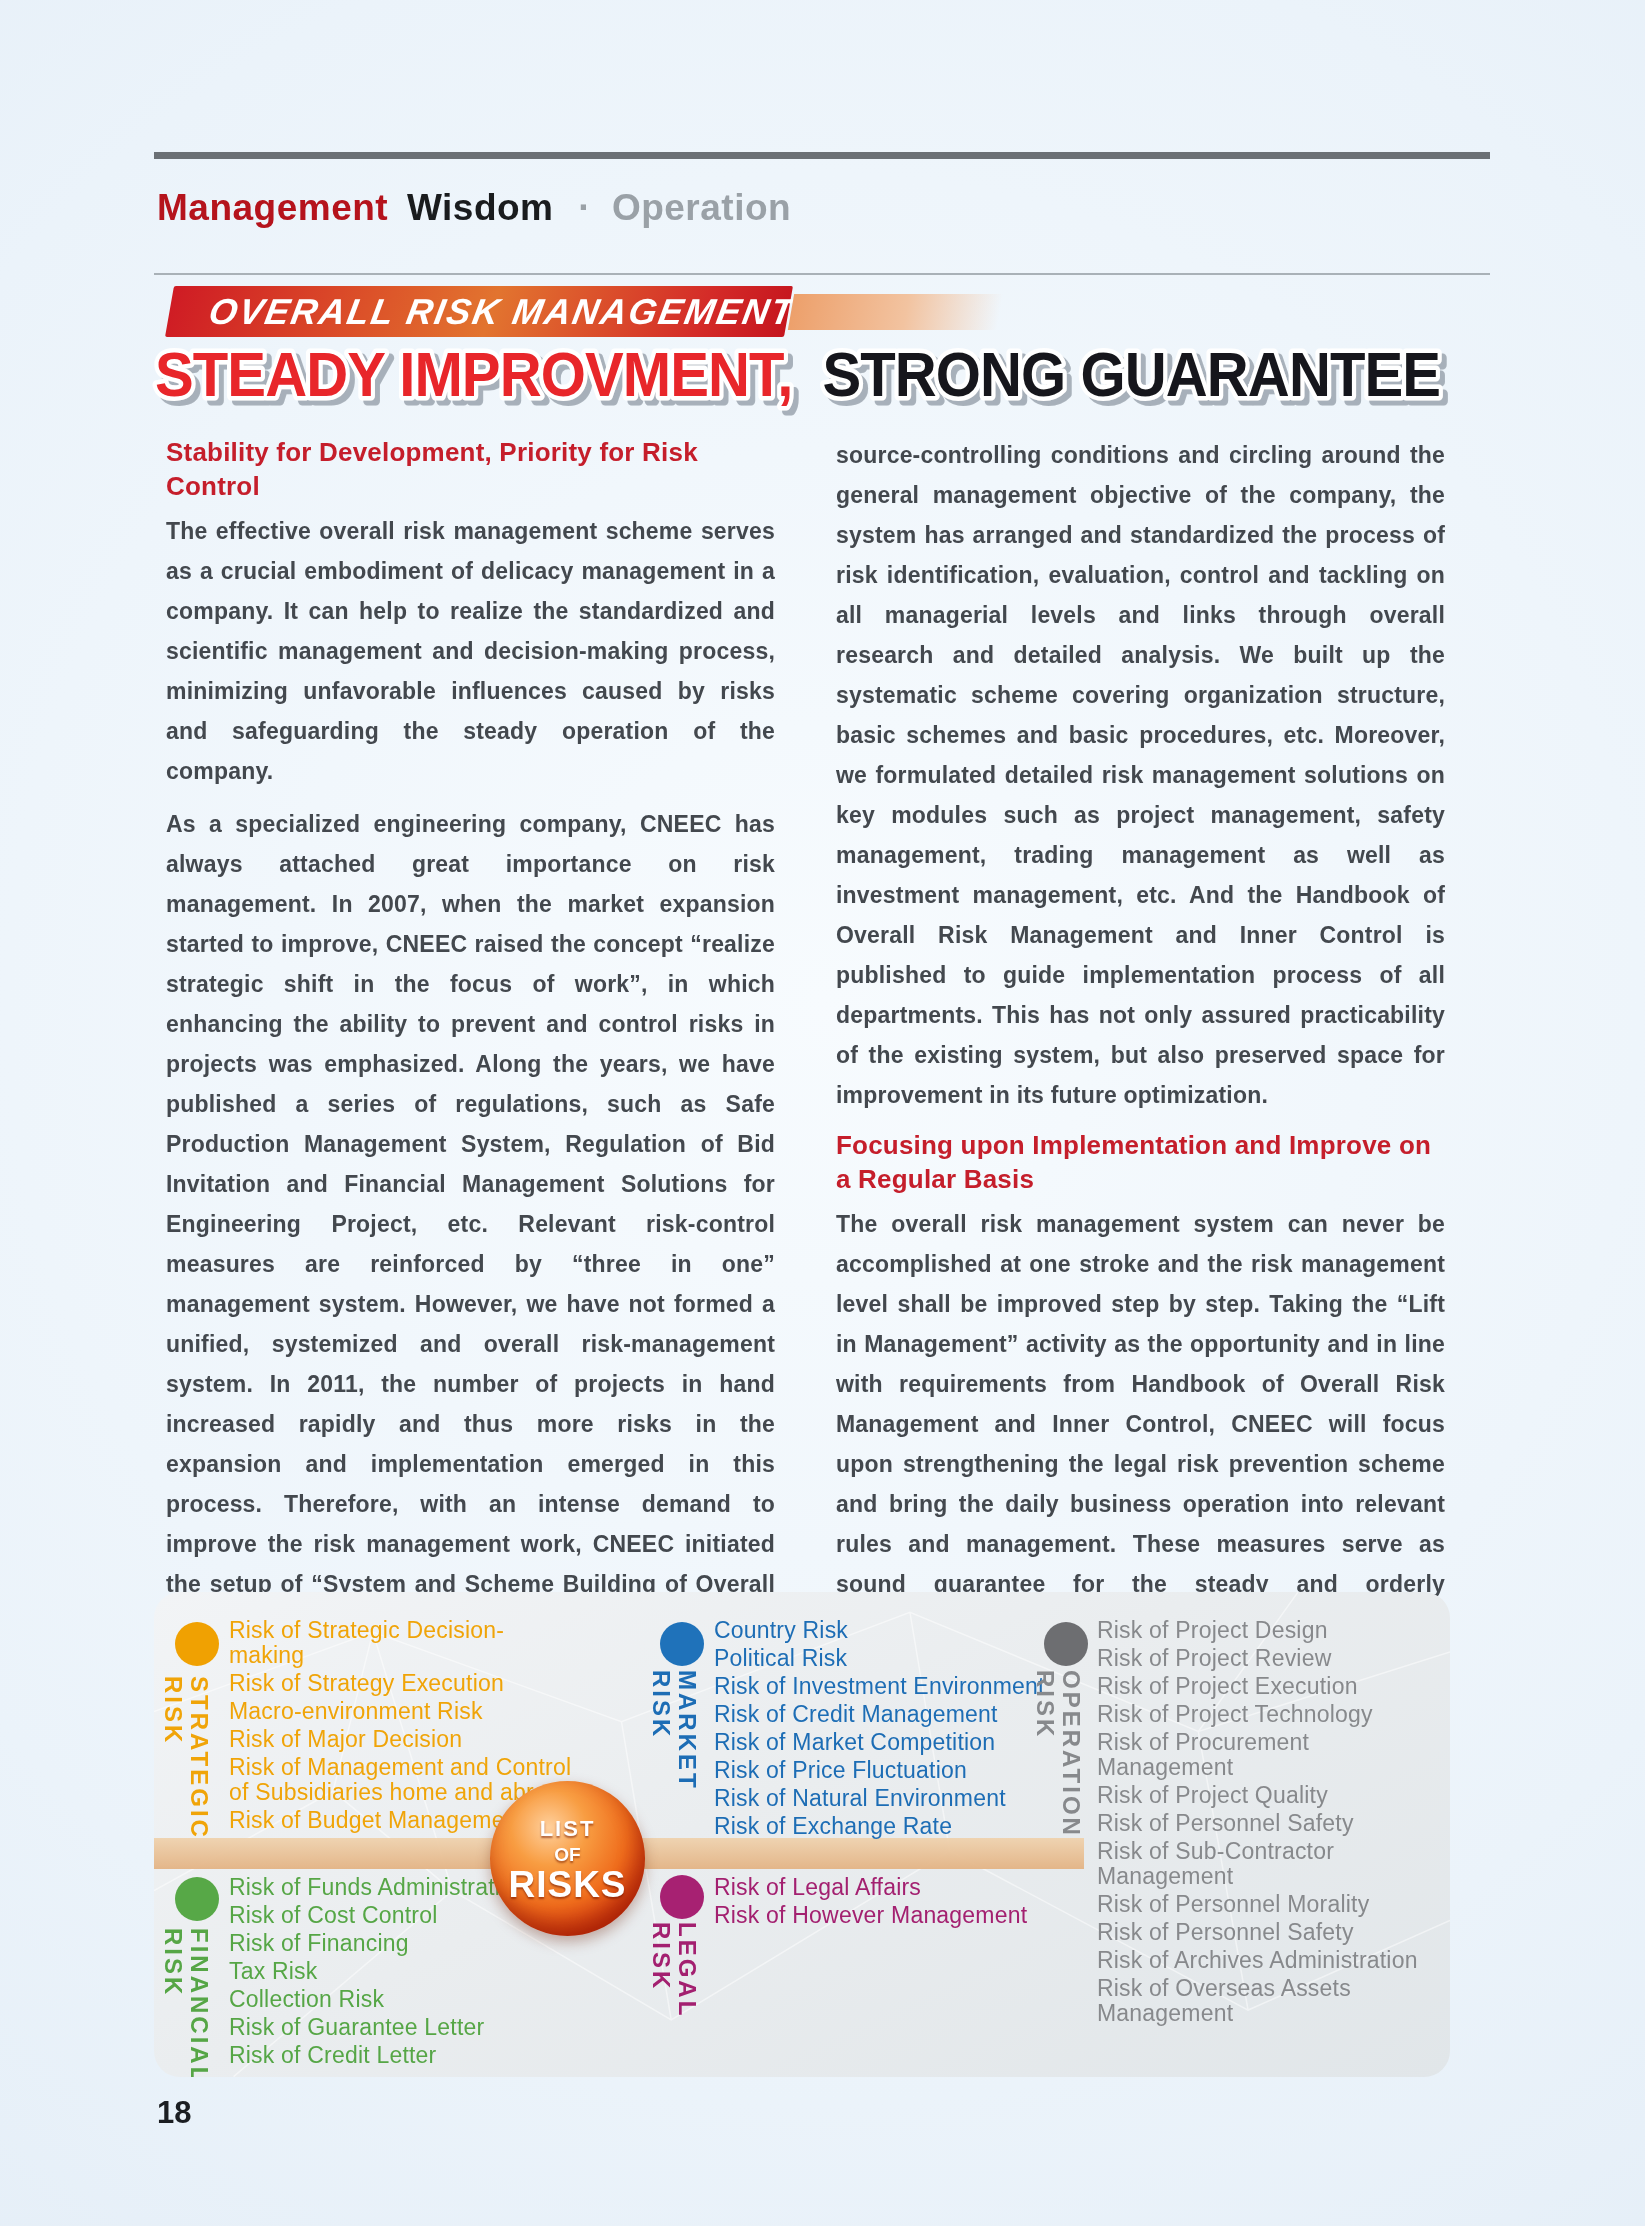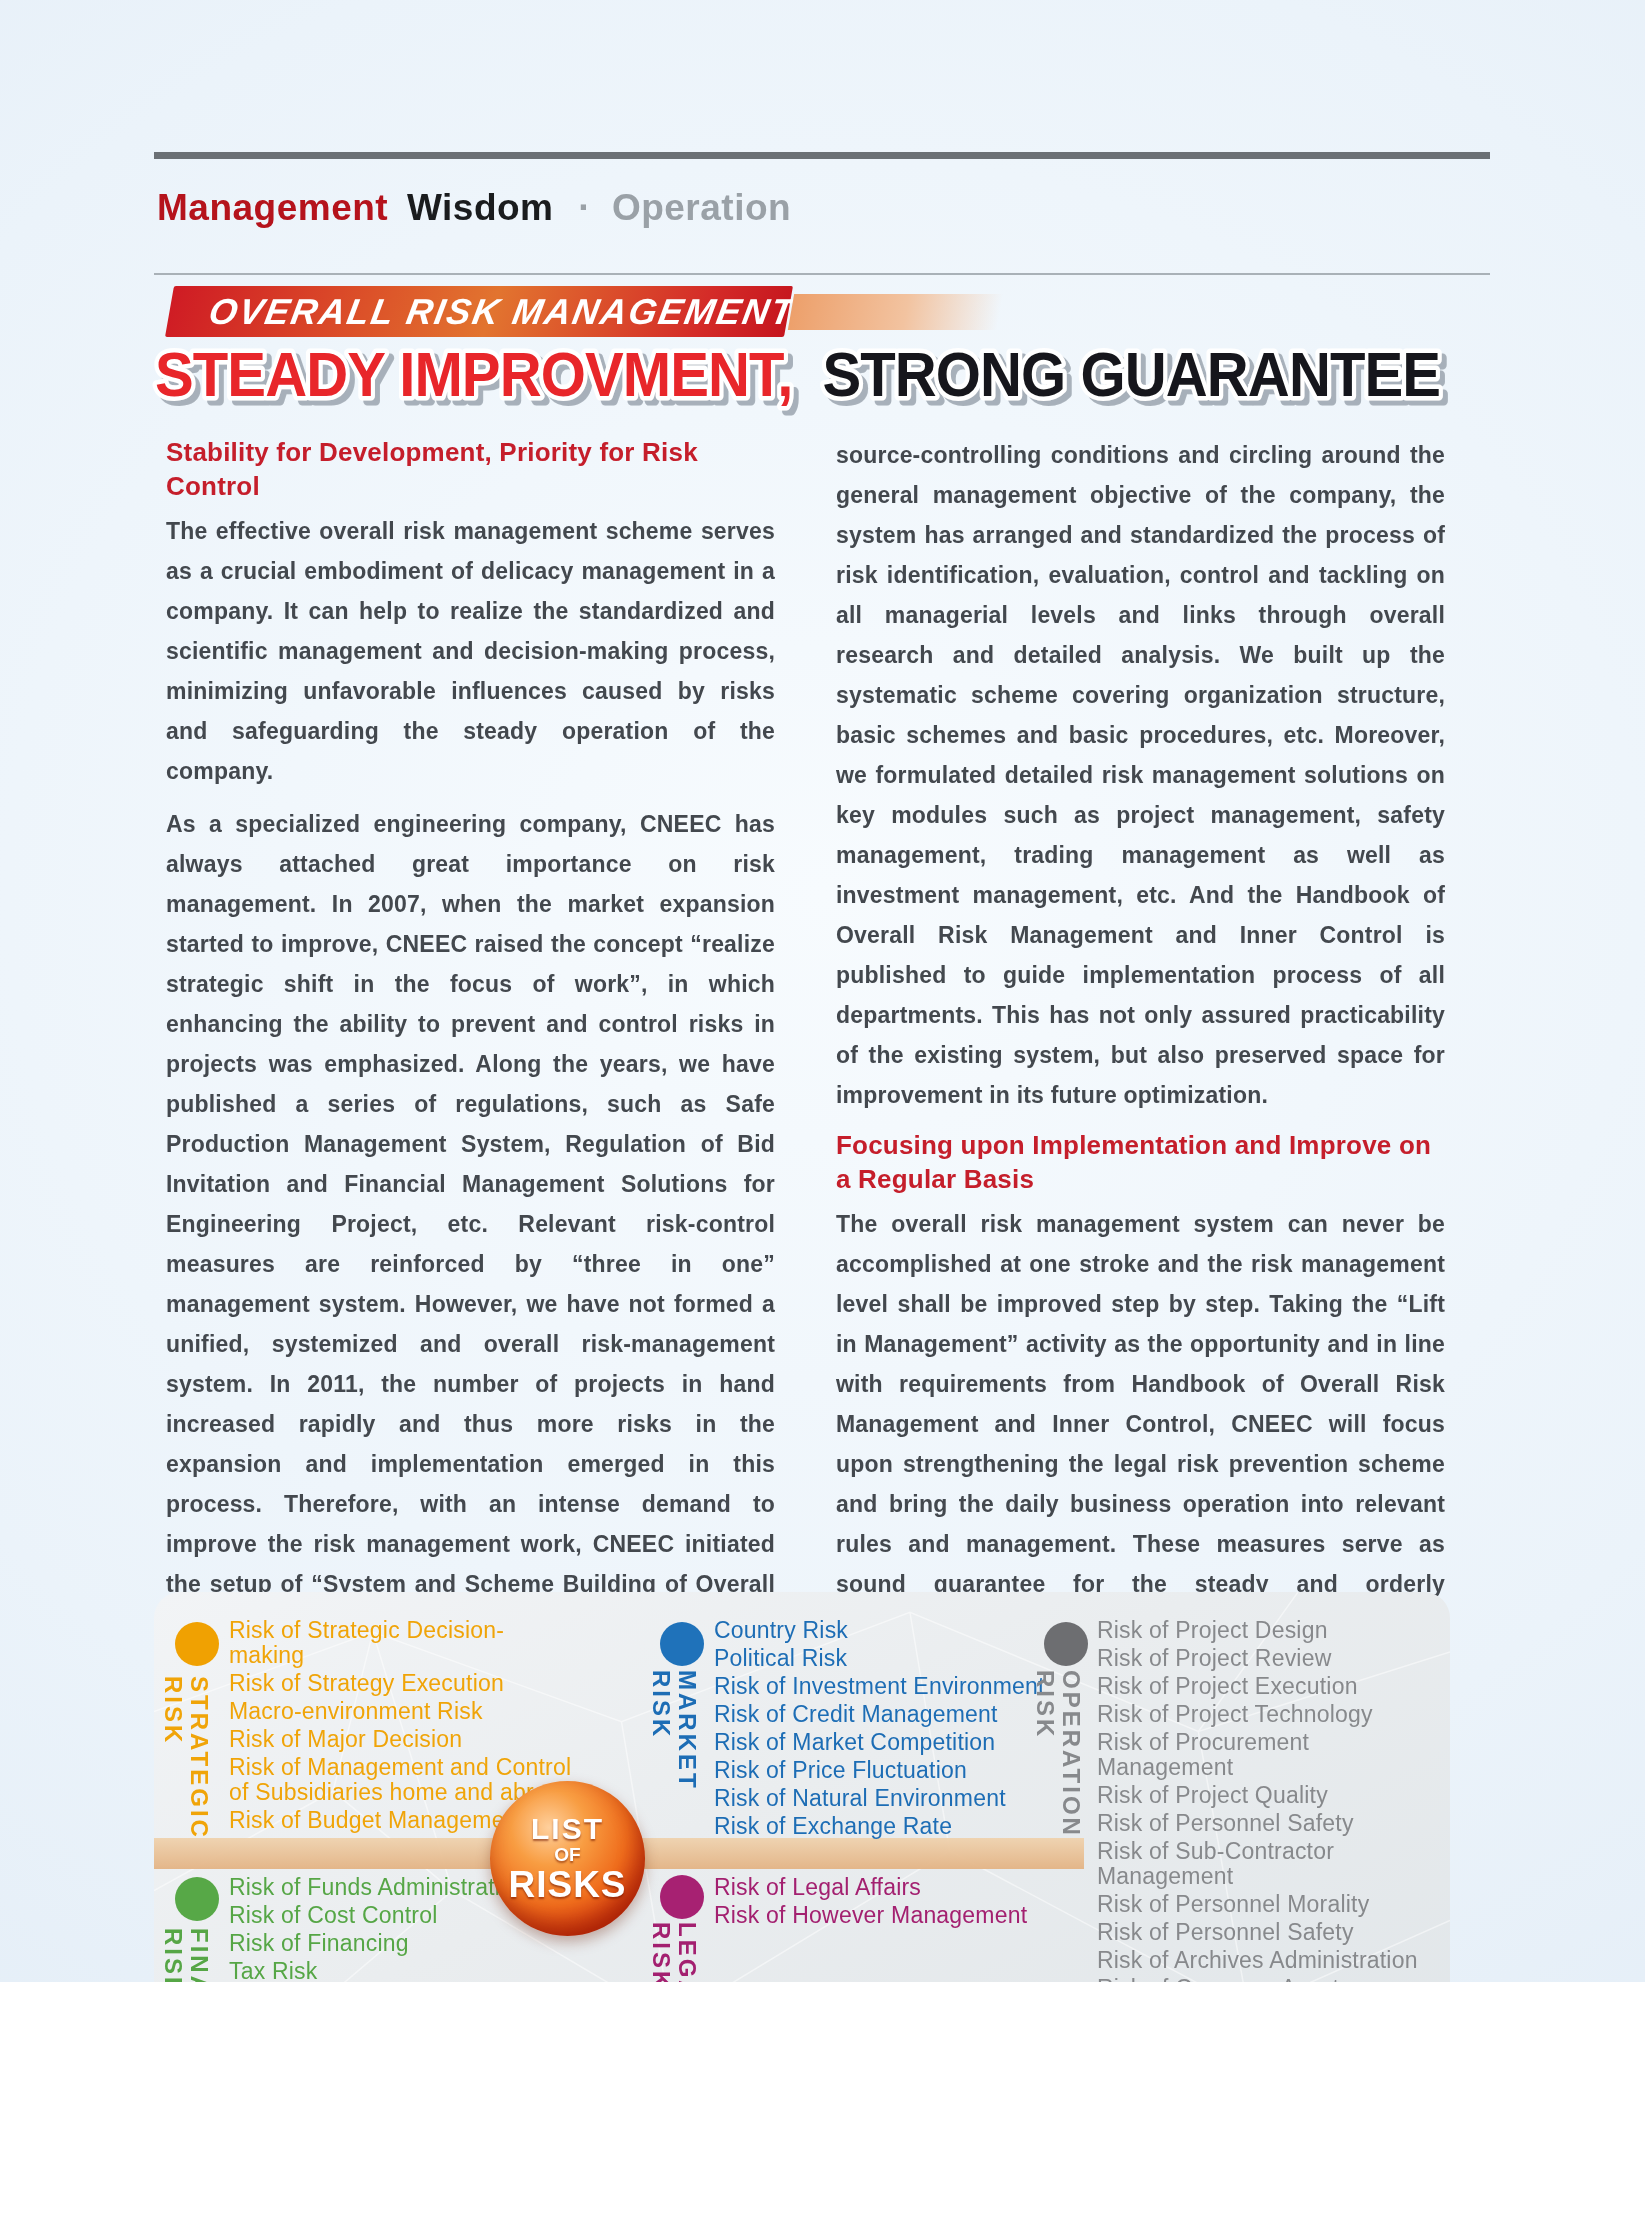--- a/index.html
+++ b/index.html
@@ -1,17 +1,17 @@
 <!DOCTYPE html>
 <html><head>
 <meta charset="utf-8">
 <style>
   html,body{margin:0;padding:0;background:#ffffff;}
   .page{
-    position:relative;width:1646px;height:1982px;overflow:hidden;
+    position:relative;width:1646px;height:2226px;overflow:hidden;
     font-family:"Liberation Sans",sans-serif;
     background:radial-gradient(120% 90% at 50% 45%, #f7fbfe 0%, #ebf3fa 55%, #dfeaf5 100%);
   }
   
   .rule-thick{position:absolute;left:154px;top:152px;width:1336px;height:7px;background:#6b7075;}
   .rule-thin{position:absolute;left:154px;top:273px;width:1336px;height:2px;background:#a9b1b7;}
   .masthead{position:absolute;left:157px;top:187px;font-size:37px;font-weight:bold;letter-spacing:0.5px;white-space:nowrap;}
   .masthead .red{color:#b5131c;}
   .masthead .black{color:#1a1c1e;margin-left:8px;}
   .masthead .sep{color:#9aa1a7;margin:0 10px 0 14px;}
@@ -56,21 +56,21 @@
     position:absolute;left:0;top:246px;width:930px;height:31px;
     background:linear-gradient(to bottom,#efd2ae,#e3b384);opacity:.95;
   }
   .ball{
     position:absolute;left:336px;top:189px;width:155px;height:155px;border-radius:50%;
     background:radial-gradient(circle at 38% 30%,#ffd09d 0%,#f89d42 26%,#ef6c1c 54%,#d2320c 78%,#9a1505 100%);
     box-shadow:0 6px 14px rgba(110,35,8,.35), inset -5px -12px 20px rgba(125,18,0,.45);
     display:flex;flex-direction:column;align-items:center;justify-content:center;
     color:#fff;z-index:6;text-shadow:0 2px 2px rgba(110,20,0,.55);
   }
-  .ball .l1{font-size:30px;font-weight:bold;letter-spacing:2px;line-height:30px;text-align:center;}
+  .ball .l1{font-size:22px;font-weight:bold;letter-spacing:2px;line-height:30px;text-align:center;}
   .ball .l2{font-size:19px;font-weight:bold;line-height:22px;}
   .ball .l3{font-size:37px;font-weight:bold;letter-spacing:1px;line-height:38px;text-align:center;}
   .bullet{position:absolute;width:44px;height:44px;border-radius:50%;}
   .vlabel{
     position:absolute;writing-mode:vertical-rl;white-space:pre-line;
     font-weight:bold;font-size:24px;letter-spacing:3px;line-height:26px;
   }
   .rlist{position:absolute;}
   .risk-item{font-size:23px;line-height:25px;margin-bottom:3px;letter-spacing:0.2px;}
   

